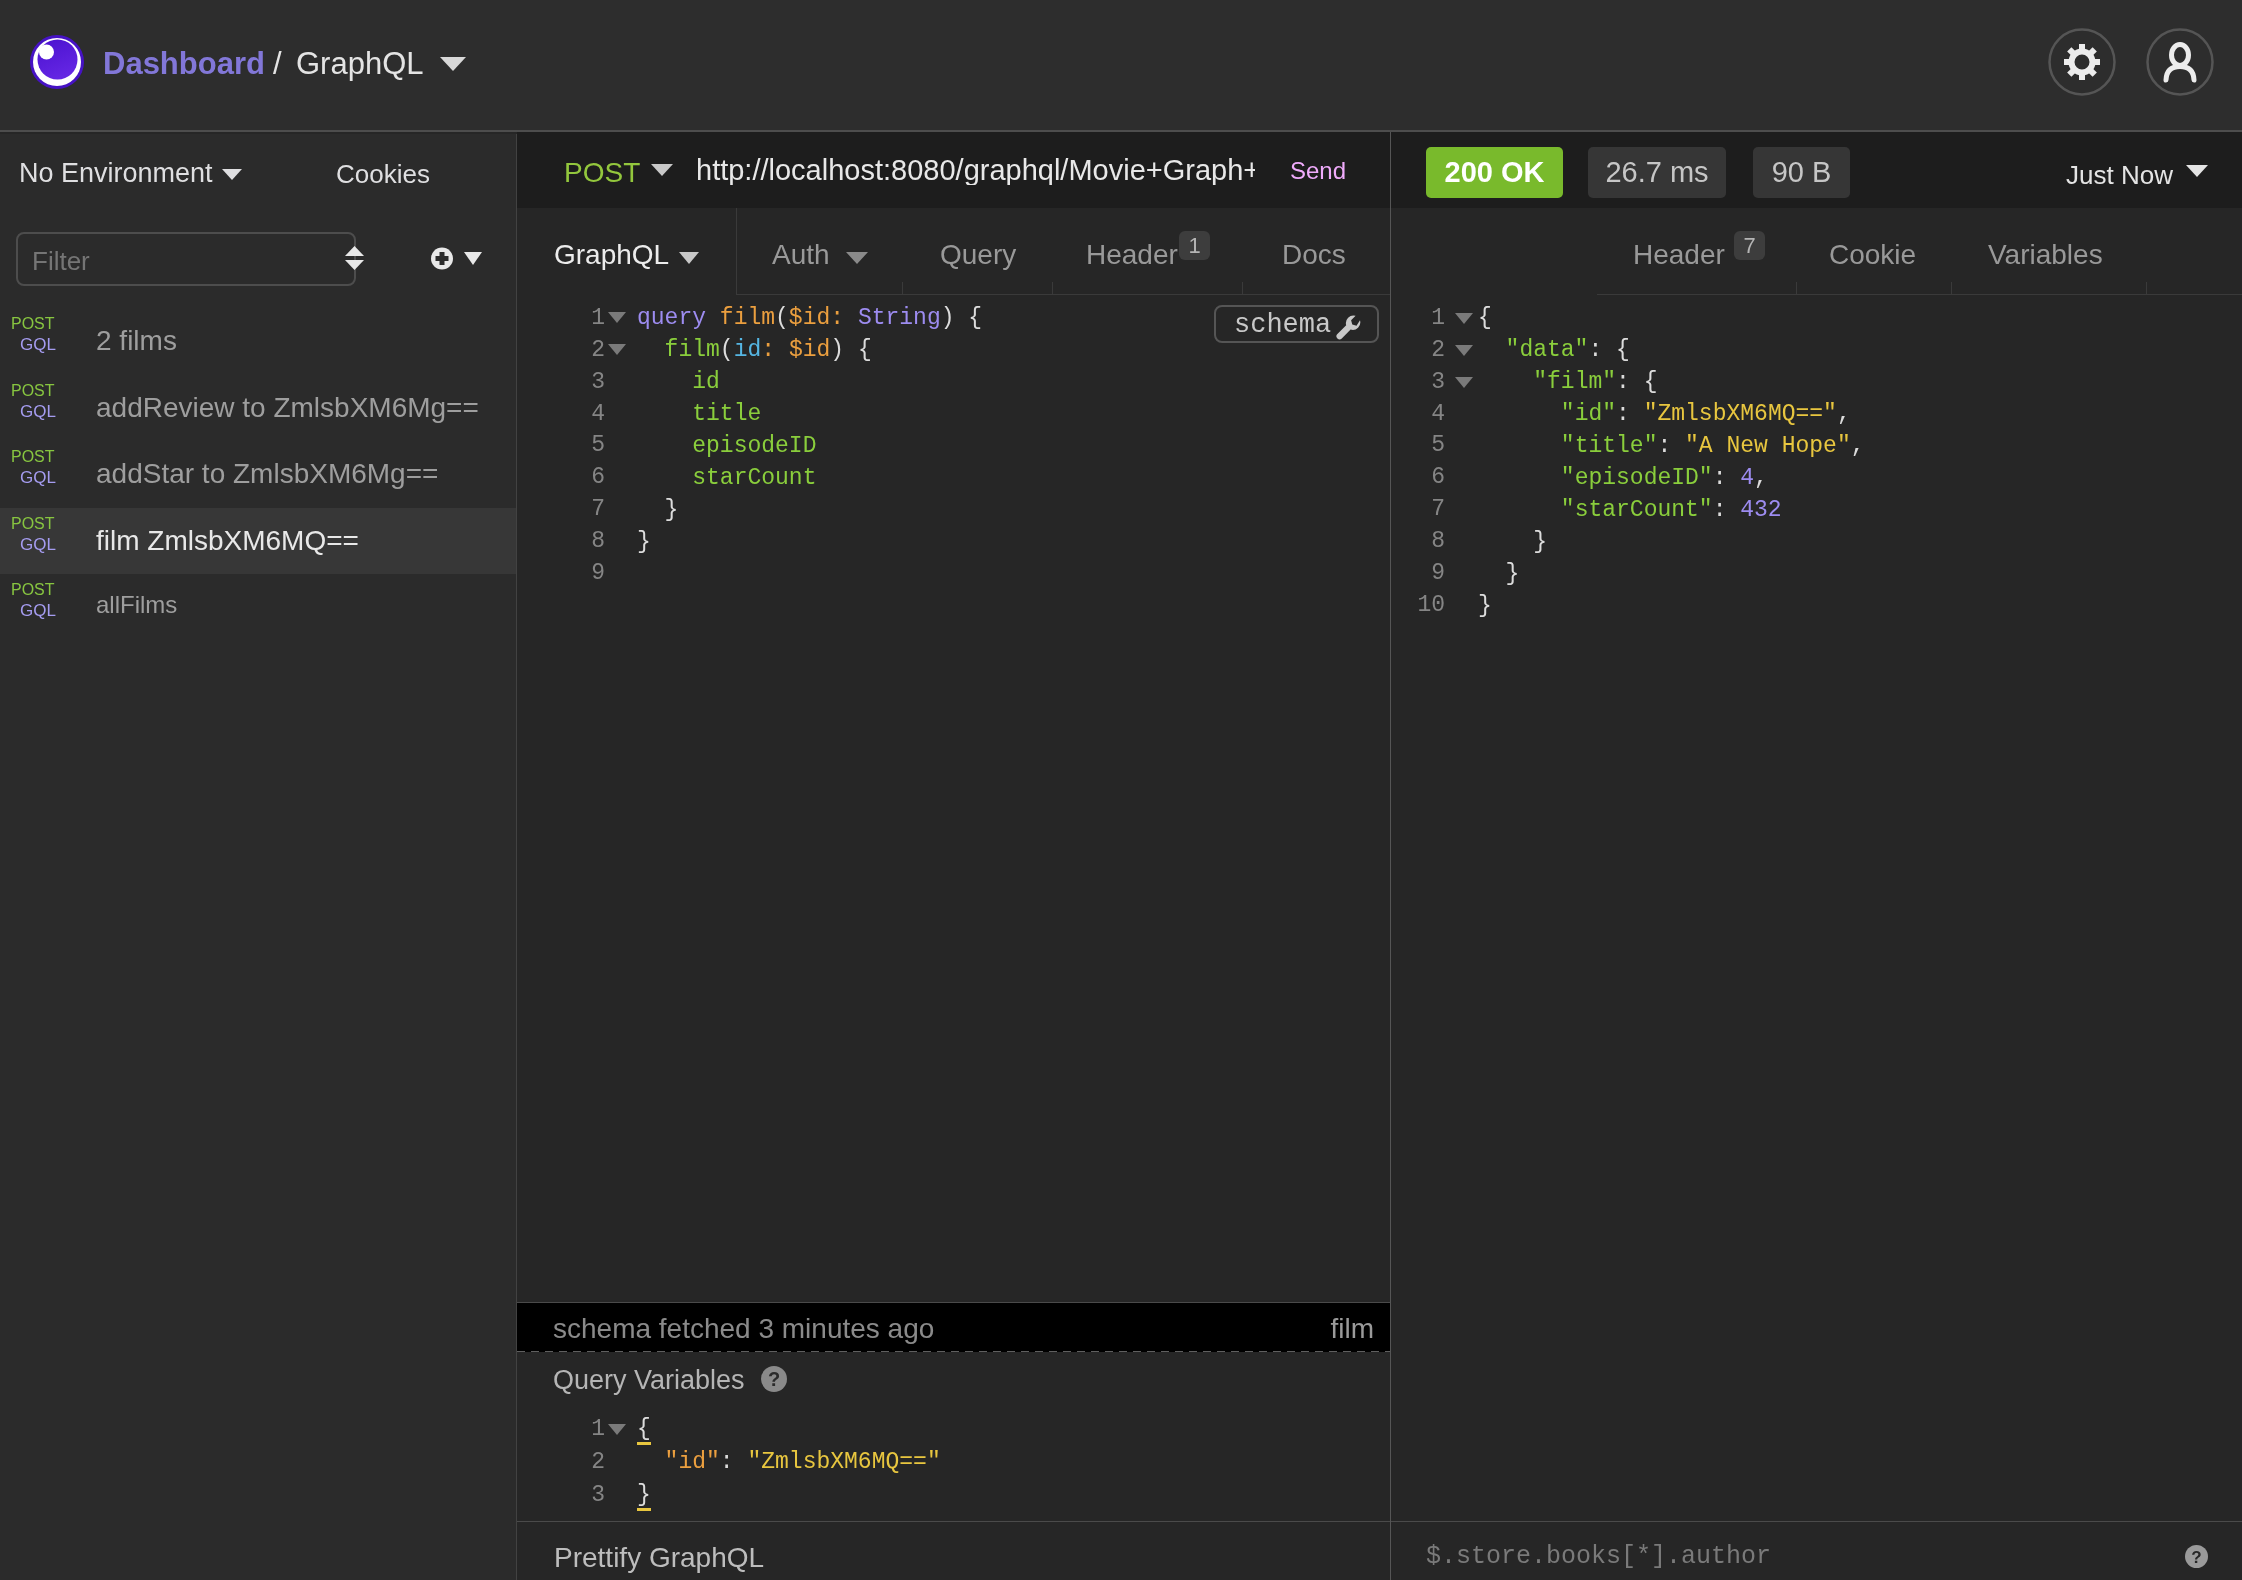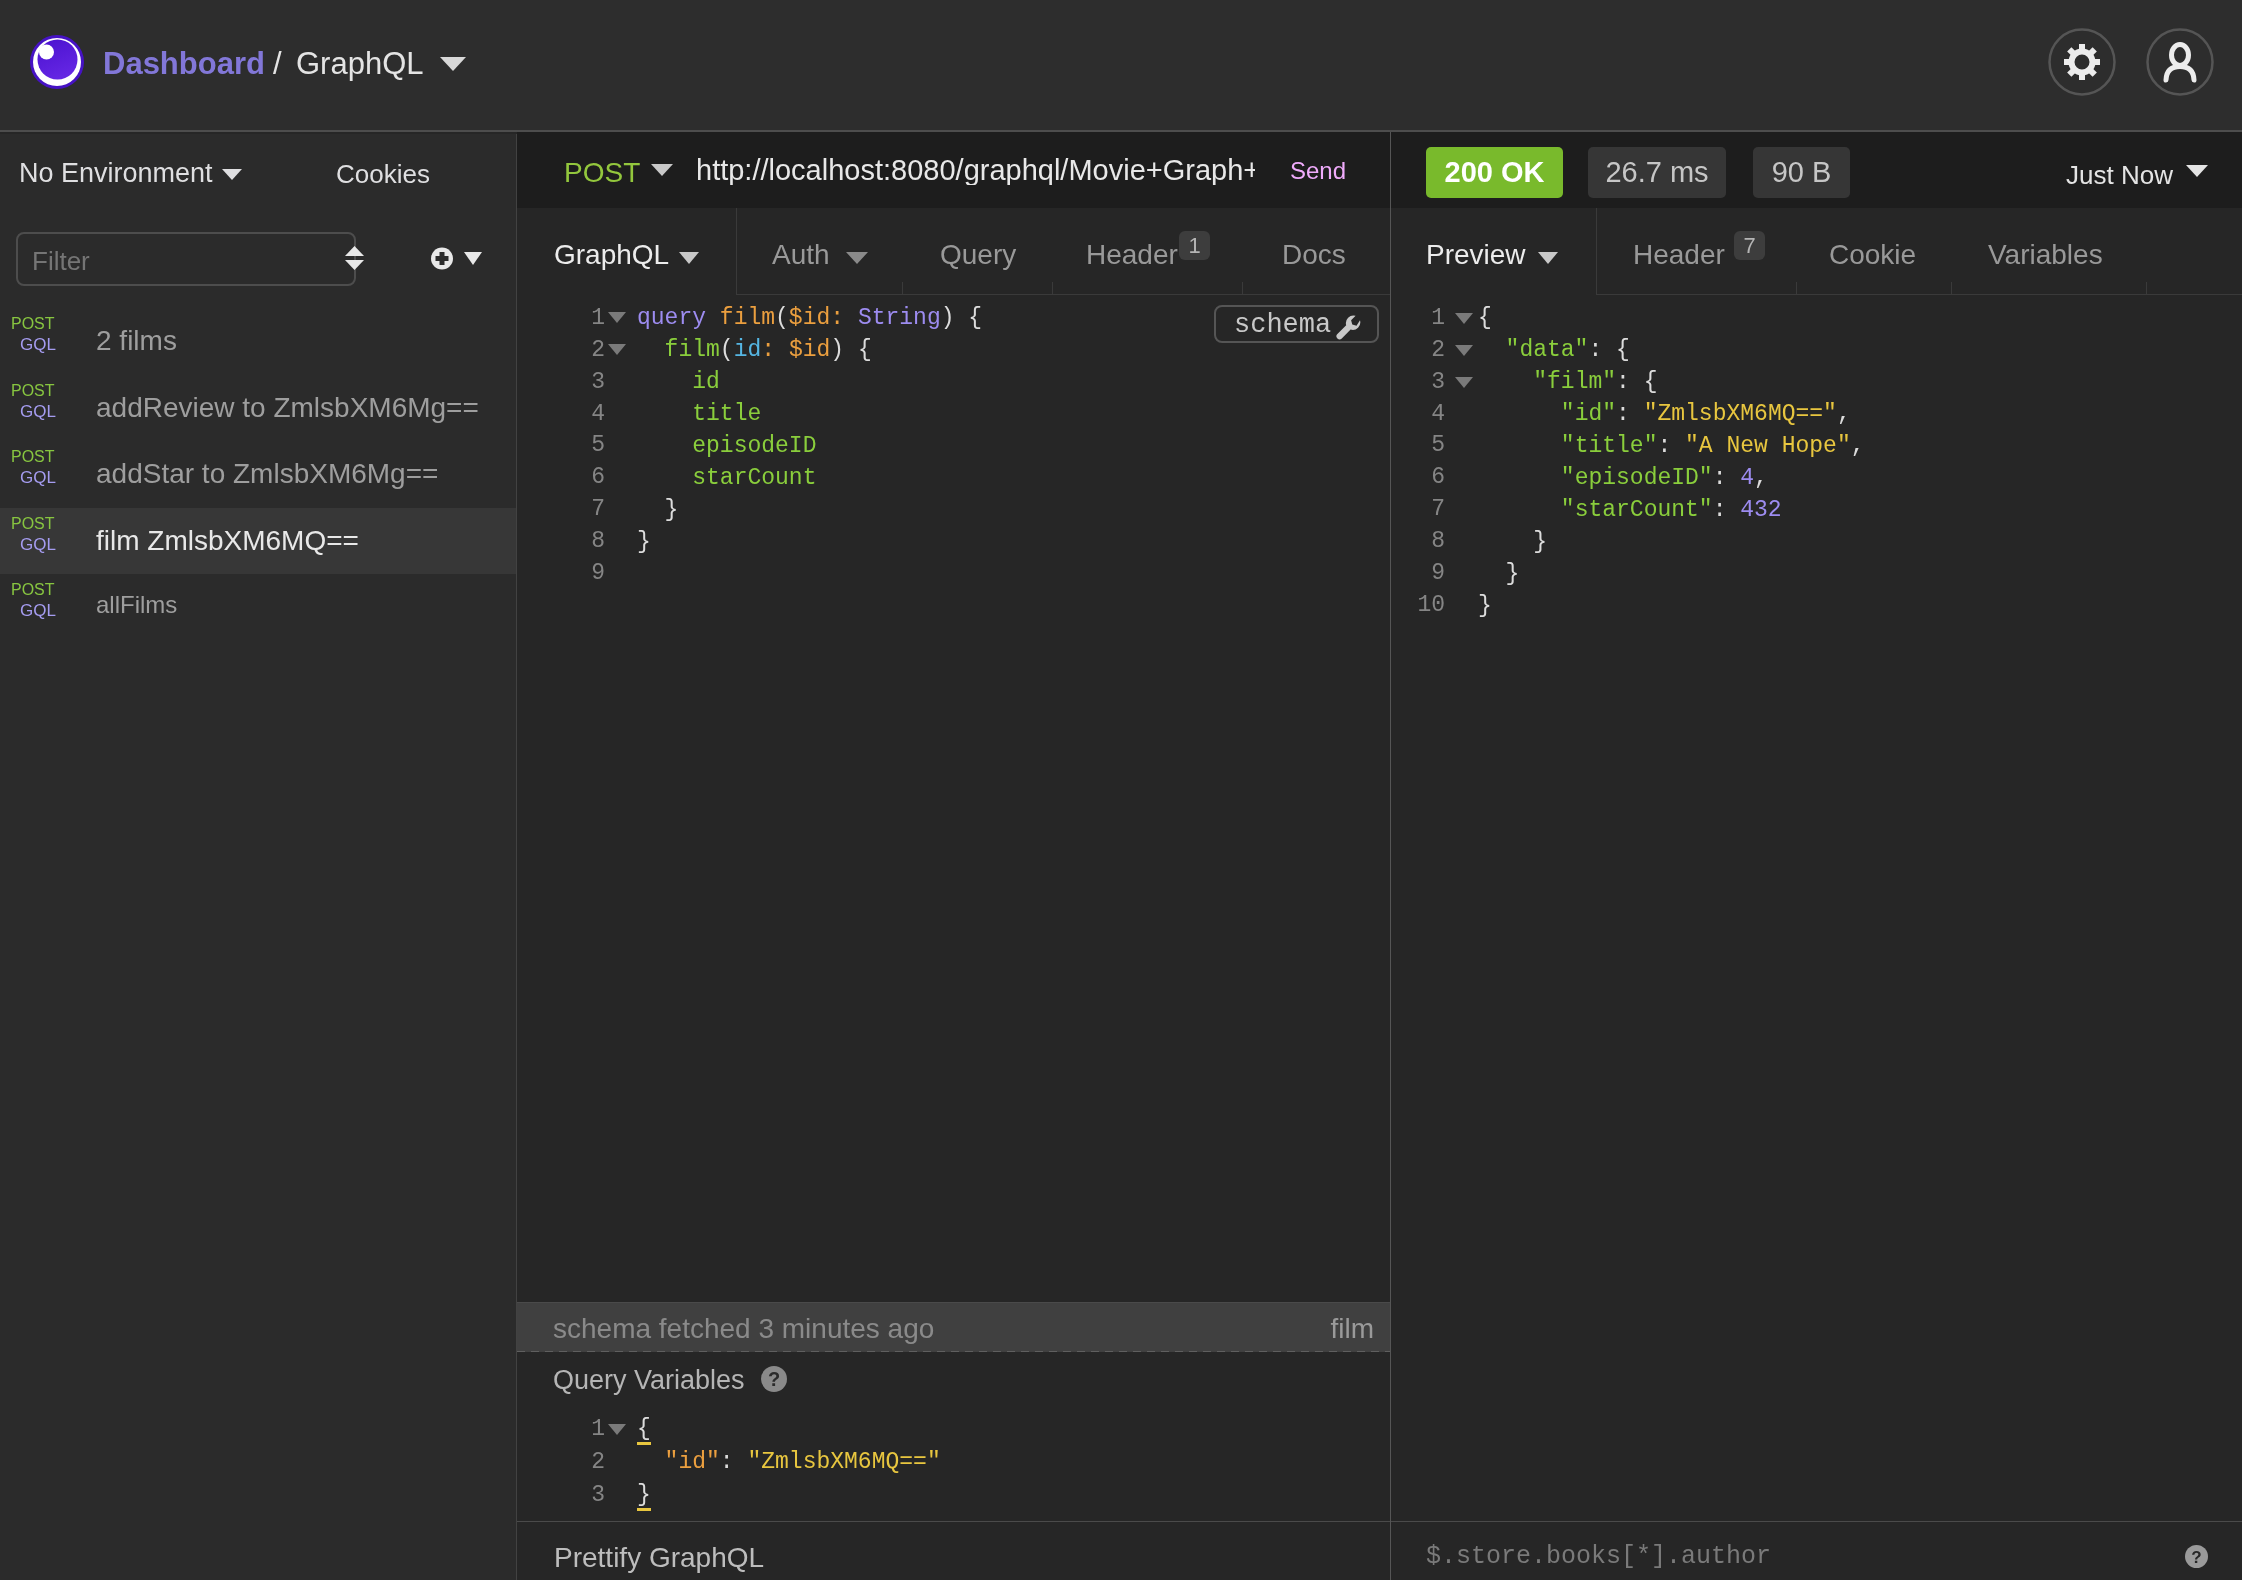--- a/index.html
+++ b/index.html
@@ -155,21 +155,21 @@
 <span class="wh">}</span></pre>
 
   <div class="abs" style="left:697px;top:10px;width:165px;height:38px;border:2px solid #555;border-radius:8px;">
     <div class="abs" style="left:18px;top:3px;font-size:27px;color:#c8c8c8;">schema</div>
     <svg class="abs" style="left:118px;top:6px;" width="27" height="27" viewBox="0 0 27 27">
       <path d="M26 7.2 A7.6 7.6 0 0 1 16.6 16.6 L7.8 25.4 A3.1 3.1 0 0 1 3.4 21 L12.2 12.2 A7.6 7.6 0 0 1 21.6 2.8 L17.1 7.3 L18.3 11.5 L22.5 12.7 Z" fill="#c8c8c8"></path>
     </svg>
   </div>
 </div>
 
-<div class="abs" style="left:517px;top:1302px;width:873px;height:50px;border-top:1px solid #4a4a4a;background:#404040;">
+<div class="abs" style="left:517px;top:1302px;width:873px;height:50px;border-top:1px solid #4a4a4a;background:#000000;">
   <div class="abs" style="left:0;bottom:0;width:873px;height:1px;background:repeating-linear-gradient(90deg,#5f5f5f 0 8px,transparent 8px 14px);"></div>
   <div class="abs" style="left:36px;top:10px;font-size:28px;color:#8a8a8a;">schema fetched 3 minutes ago</div>
   <div class="abs" style="right:16px;top:10px;font-size:28px;color:#9a9a9a;">film</div>
 </div>
 
 <div class="abs" style="left:517px;top:1353px;width:873px;height:168px;background:#262626;">
   <div class="abs" style="left:36px;top:14px;font-size:27px;line-height:27px;color:#b5b5b5;">Query Variables</div>
   <svg class="abs" style="left:243px;top:12px;" width="28" height="28" viewBox="0 0 28 28">
     <circle cx="14" cy="14" r="13" fill="#8a8a8a"></circle>
     <text x="14" y="21" font-size="20" font-weight="bold" fill="#2b2b2b" text-anchor="middle" font-family="Liberation Sans">?</text>
@@ -191,24 +191,20 @@
 <div class="abs" style="left:1391px;top:132px;width:851px;height:76px;background:#1d1d1d;">
   <div class="abs" style="left:35px;top:15px;width:137px;height:51px;background:#79ba2c;border-radius:5px;text-align:center;line-height:51px;font-size:29px;font-weight:700;color:#fff;">200 OK</div>
   <div class="abs" style="left:197px;top:15px;width:138px;height:51px;background:#363636;border-radius:5px;text-align:center;line-height:51px;font-size:29px;color:#c6c6c6;">26.7 ms</div>
   <div class="abs" style="left:362px;top:15px;width:97px;height:51px;background:#363636;border-radius:5px;text-align:center;line-height:51px;font-size:29px;color:#c6c6c6;">90 B</div>
   <div class="abs" style="left:675px;top:30px;font-size:26px;line-height:26px;color:#e4e4e4;">Just Now</div>
   <div class="abs caret" style="left:795px;top:33px;border-top-color:#e4e4e4;border-left-width:11px;border-right-width:11px;border-top-width:12px;"></div>
 </div>
 
 <div class="abs" style="left:1391px;top:208px;width:851px;height:87px;background:#262626;">
   <div class="abs" style="left:206px;bottom:0;width:645px;height:1px;background:#3a3a3a;"></div>
-  <div class="abs" style="left:0;top:0;width:206px;height:87px;background:#262626;border-right:1px solid #3a3a3a;">
-    <div class="abs" style="left:35px;top:33px;font-size:28px;line-height:28px;color:#ececec;">Preview</div>
-    <div class="abs caret" style="left:147px;top:44px;border-top-color:#c8c8c8;border-left-width:10px;border-right-width:10px;border-top-width:12px;"></div>
-  </div>
   <div class="abs" style="left:242px;top:33px;font-size:28px;line-height:28px;color:#999999;">Header</div>
   <div class="abs" style="left:343px;top:23px;width:31px;height:29px;background:#3d3d3d;border-radius:6px;text-align:center;line-height:29px;font-size:22px;color:#b5b5b5;">7</div>
   <div class="abs" style="left:438px;top:33px;font-size:28px;line-height:28px;color:#999999;">Cookie</div>
   <div class="abs" style="left:597px;top:33px;font-size:28px;line-height:28px;color:#999999;">Variables</div>
   <div class="abs" style="left:405px;bottom:0;width:1px;height:13px;background:#3a3a3a;"></div>
   <div class="abs" style="left:560px;bottom:0;width:1px;height:13px;background:#3a3a3a;"></div>
   <div class="abs" style="left:755px;bottom:0;width:1px;height:13px;background:#3a3a3a;"></div>
 </div>
 
 <div class="abs mono" style="left:1391px;top:295px;width:851px;height:1225px;font-size:23px;">

